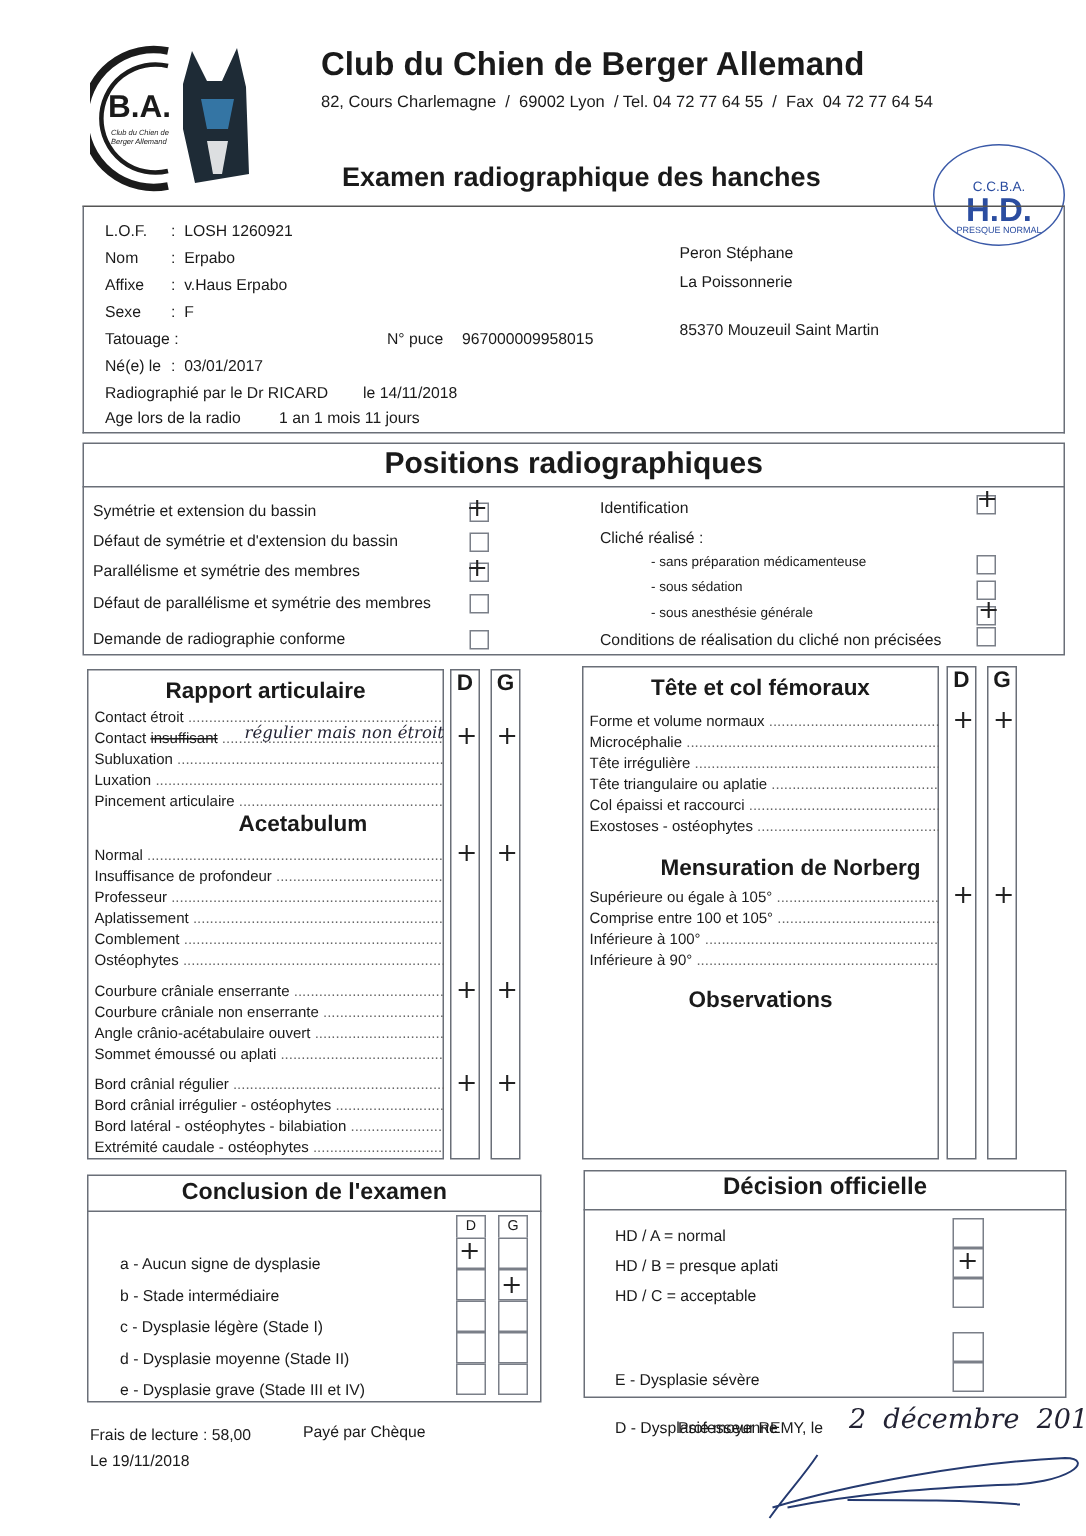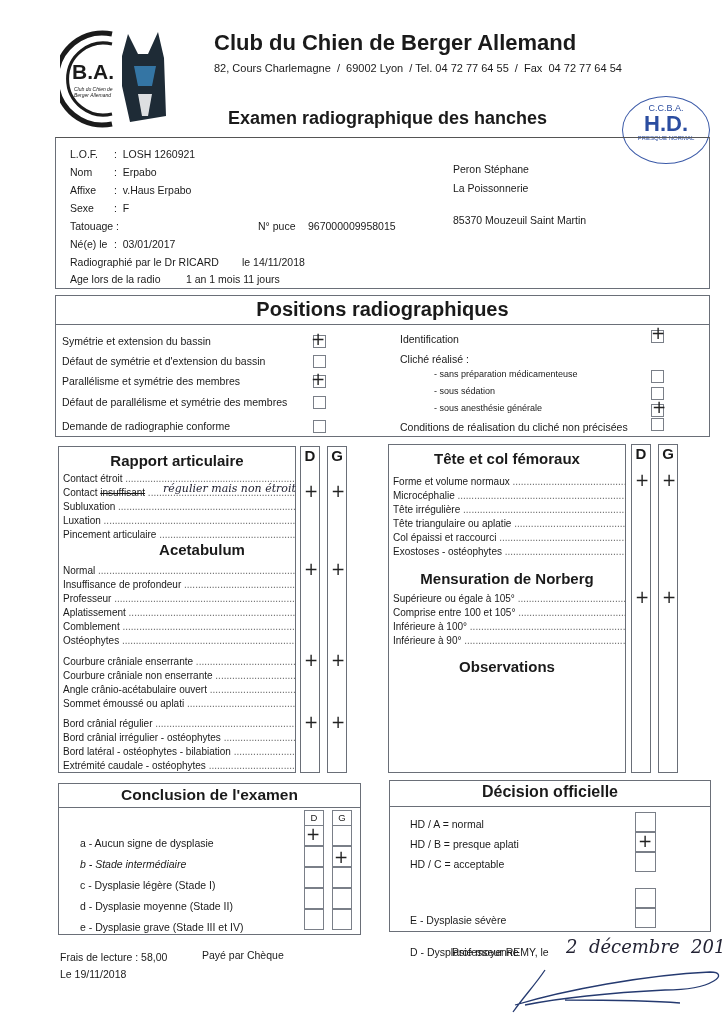--- a/index.html
+++ b/index.html
@@ -29,21 +29,21 @@
   </svg>
   <span class="abs" style="left:12px;top:34px;font-size:21px;font-weight:bold;">B.A.</span>
   <span class="abs" style="left:14px;top:60px;width:44px;font-size:5px;line-height:6px;font-style:italic;">Club du Chien de Berger Allemand</span>
 </div>
 
 <div class="abs" style="left:214px;top:30px;font-size:22px;font-weight:bold;">Club du Chien de Berger Allemand</div>
 <div class="abs" style="left:214px;top:62px;font-size:11px;white-space:pre;">82, Cours Charlemagne  /  69002 Lyon  / Tel. 04 72 77 64 55  /  Fax  04 72 77 64 54</div>
 <div class="abs" style="left:228px;top:108px;font-size:18px;font-weight:bold;">Examen radiographique des hanches</div>
 
 <div class="stamp">
-  <div style="font-size:9px;margin-top:6px;">C.C.B.A.</div>
+  <div style="font-size:9px;margin-top:22px;">C.C.B.A.</div>
   <div style="font-size:22px;font-weight:bold;line-height:22px;">H.D.</div>
   <div style="font-size:6px;">PRESQUE NORMAL</div>
 </div>
 
 <div class="box" style="left:55px;top:137px;width:655px;height:152px;border-top-color:#555;"></div>
 <div class="lbl" style="left:70px;top:148px;">L.O.F.</div>
 <div class="lbl" style="left:114px;top:148px;">:&nbsp; <span>LOSH 1260921</span></div>
 <div class="lbl" style="left:70px;top:166px;">Nom</div>
 <div class="lbl" style="left:114px;top:166px;">:&nbsp; <span>Erpabo</span></div>
 <div class="lbl" style="left:70px;top:184px;">Affixe</div>
@@ -133,21 +133,21 @@
     <div style="position:absolute;left:63px;top:745px;width:233px;height:13px;overflow:hidden;white-space:nowrap;font-size:10px;line-height:13px;"><span>Bord latéral - ostéophytes - bilabiation</span><span style="color:#666;"> ........................................................................................................................</span></div>
     <div style="position:absolute;left:63px;top:759px;width:233px;height:13px;overflow:hidden;white-space:nowrap;font-size:10px;line-height:13px;"><span>Extrémité caudale - ostéophytes</span><span style="color:#666;"> ........................................................................................................................</span></div>
   </div>
 
 <div class="box" style="left:388px;top:444px;width:238px;height:329px;"></div>
 <div class="col-head" style="left:388px;top:450px;width:238px;">Tête et col fémoraux</div>
 <div class="box" style="left:631px;top:444px;width:20px;height:329px;"></div>
 <div class="box" style="left:658px;top:444px;width:20px;height:329px;"></div>
 <div class="col-head" style="left:631px;top:445px;width:20px;">D</div>
 <div class="col-head" style="left:658px;top:445px;width:20px;">G</div>
-<div class="col-head" style="left:388px;top:570px;width:238px;">Mensuration de Norberg</div>
+<div class="col-head" style="left:408px;top:570px;width:238px;">Mensuration de Norberg</div>
 <div class="col-head" style="left:388px;top:658px;width:238px;">Observations</div>
 <div id="right-rows">
     <div style="position:absolute;left:393px;top:475px;width:233px;height:13px;overflow:hidden;white-space:nowrap;font-size:10px;line-height:13px;"><span>Forme et volume normaux</span><span style="color:#666;"> ........................................................................................................................</span></div>
     <span class="mark" style="left:635px;top:472px;">+</span>
     <span class="mark" style="left:662px;top:472px;">+</span>
     <div style="position:absolute;left:393px;top:489px;width:233px;height:13px;overflow:hidden;white-space:nowrap;font-size:10px;line-height:13px;"><span>Microcéphalie</span><span style="color:#666;"> ........................................................................................................................</span></div>
     <div style="position:absolute;left:393px;top:503px;width:233px;height:13px;overflow:hidden;white-space:nowrap;font-size:10px;line-height:13px;"><span>Tête irrégulière</span><span style="color:#666;"> ........................................................................................................................</span></div>
     <div style="position:absolute;left:393px;top:517px;width:233px;height:13px;overflow:hidden;white-space:nowrap;font-size:10px;line-height:13px;"><span>Tête triangulaire ou aplatie</span><span style="color:#666;"> ........................................................................................................................</span></div>
     <div style="position:absolute;left:393px;top:531px;width:233px;height:13px;overflow:hidden;white-space:nowrap;font-size:10px;line-height:13px;"><span>Col épaissi et raccourci</span><span style="color:#666;"> ........................................................................................................................</span></div>
     <div style="position:absolute;left:393px;top:545px;width:233px;height:13px;overflow:hidden;white-space:nowrap;font-size:10px;line-height:13px;"><span>Exostoses - ostéophytes</span><span style="color:#666;"> ........................................................................................................................</span></div>
@@ -162,21 +162,21 @@
 <div class="box" style="left:58px;top:783px;width:303px;height:152px;"></div>
 <div class="abs" style="left:58px;top:783px;width:303px;height:25px;border-bottom:1px solid #6a6f78;box-sizing:border-box;"></div>
 <div class="col-head" style="left:58px;top:786px;width:303px;font-size:15.5px;">Conclusion de l'examen</div>
 <div class="abs t9" style="left:304px;top:812px;width:20px;text-align:center;">D</div>
 <div class="abs t9" style="left:332px;top:812px;width:20px;text-align:center;">G</div>
 <div id="conclusion-rows">
     <div class="lbl" style="left:80px;top:837px;">a - Aucun signe de dysplasie</div>
     <div class="abs" style="left:304px;top:825px;width:20px;height:21px;border:1px solid #7a7f88;box-sizing:border-box;"></div>
     <div class="abs" style="left:332px;top:825px;width:20px;height:21px;border:1px solid #7a7f88;box-sizing:border-box;"></div>
     <span class="mark" style="left:306px;top:826px;">+</span>
-    <div class="lbl" style="left:80px;top:858px;font-style:italic;">b - Stade intermédiaire</div>
+    <div class="lbl" style="left:80px;top:858px;">b - Stade intermédiaire</div>
     <div class="abs" style="left:304px;top:846px;width:20px;height:21px;border:1px solid #7a7f88;box-sizing:border-box;"></div>
     <div class="abs" style="left:332px;top:846px;width:20px;height:21px;border:1px solid #7a7f88;box-sizing:border-box;"></div>
     <span class="mark" style="left:334px;top:849px;">+</span>
     <div class="lbl" style="left:80px;top:879px;text-align:center;">c - Dysplasie légère (Stade I)</div>
     <div class="abs" style="left:304px;top:867px;width:20px;height:21px;border:1px solid #7a7f88;box-sizing:border-box;"></div>
     <div class="abs" style="left:332px;top:867px;width:20px;height:21px;border:1px solid #7a7f88;box-sizing:border-box;"></div>
     <div class="lbl" style="left:80px;top:900px;">d - Dysplasie moyenne (Stade II)</div>
     <div class="abs" style="left:304px;top:888px;width:20px;height:21px;border:1px solid #7a7f88;box-sizing:border-box;"></div>
     <div class="abs" style="left:332px;top:888px;width:20px;height:21px;border:1px solid #7a7f88;box-sizing:border-box;"></div>
     <div class="lbl" style="left:80px;top:921px;">e - Dysplasie grave (Stade III et IV)</div>

